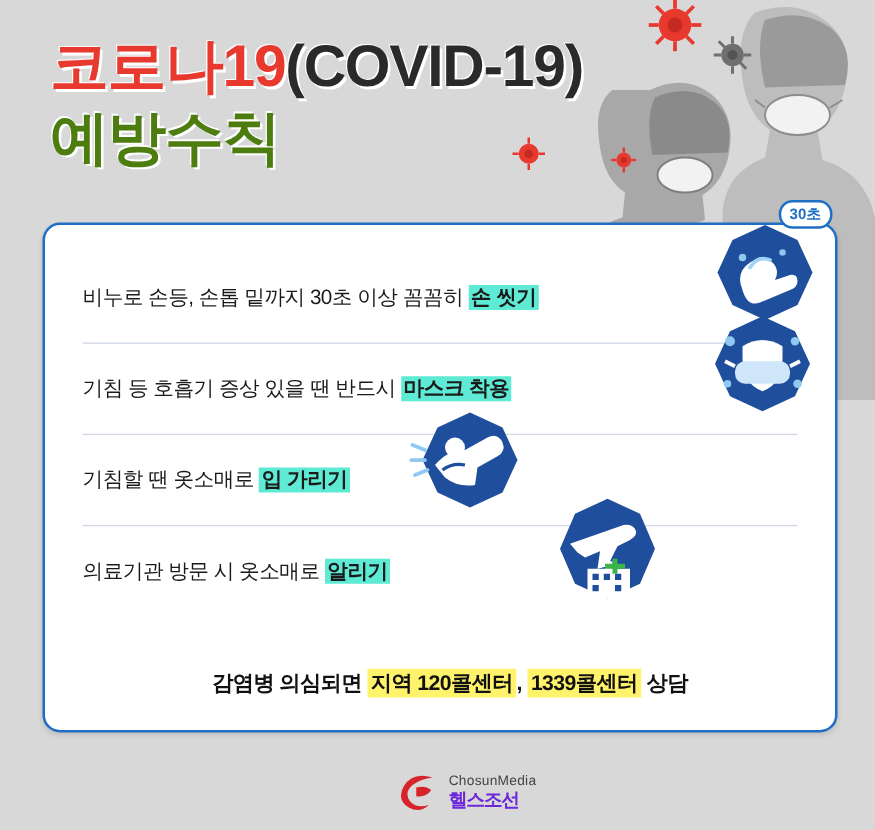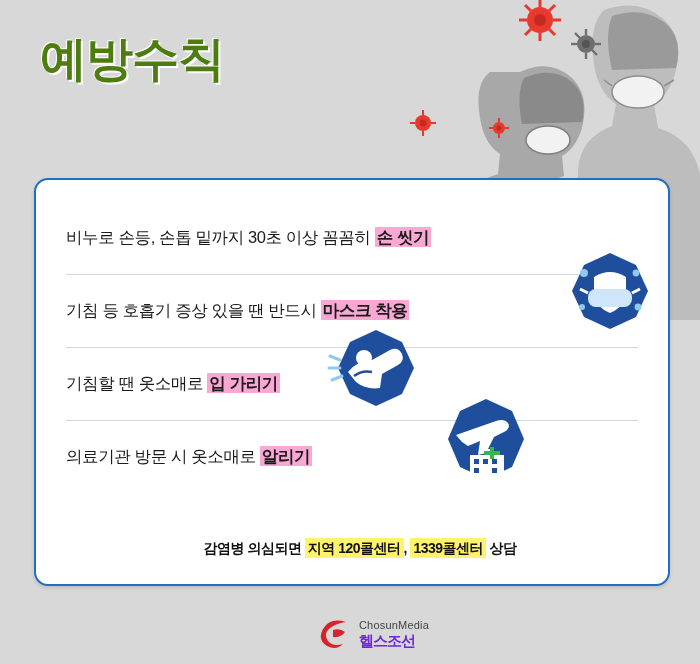--- a/index.html
+++ b/index.html
@@ -41,36 +41,36 @@
     position:relative;height:72px;
     margin:0 30px;
     border-bottom:1px solid #cfd8e4;
     display:flex;align-items:center;
   }
   .rule:nth-child(1){margin-top:22px;}
   .rule-text{
     font-size:16.5px;color:#1a1a1a;letter-spacing:-0.4px;
   }
   .rule-text .hl{
-    background:#f9a8d4;font-weight:bold;padding:1px 2px;
+    background:#5eead4;font-weight:bold;padding:1px 2px;
   }
 
   
   .icon-wrap{position:absolute;z-index:5;}
   .badge30{
     position:absolute;right:-6px;top:-16px;
     background:#ffffff;border:2px solid #1f6fc4;border-radius:11px;
     font-size:12px;font-weight:bold;color:#1f6fc4;
     padding:1px 7px;white-space:nowrap;
   }
 
   
   .callout{
     position:absolute;left:0;right:0;bottom:26px;text-align:center;
-    font-size:14px;font-weight:bold;color:#111;letter-spacing:-0.5px;margin-left:16px;
+    font-size:17px;font-weight:bold;color:#111;letter-spacing:-0.5px;margin-left:16px;
   }
   .callout .hl{background:#fff36b;padding:2px 3px;}
 
   
   .footer{
     position:absolute;left:0;right:0;bottom:14px;
     display:flex;align-items:center;justify-content:center;gap:8px;margin-left:46px;
   }
   .footer .logo-mark{width:34px;height:34px;}
   .footer .logo-txt{line-height:1.05;text-align:left;}
@@ -141,30 +141,43 @@
             <line x1="9" y1="0" x2="15" y2="0"></line>
           <line x1="-6" y1="-6" x2="-11" y2="-11"></line>
             <line x1="6" y1="6" x2="11" y2="11"></line>
         </g>
       </g>
     </g>
   </svg>
 </div>
 
 <div class="header">
+  <div class="title-line1">
+    <span class="t-red">코로나19</span><span class="t-dark">(COVID-19)</span>
+  </div>
   <div class="title-line2">예방수칙</div>
 </div>
 
 <div class="card">
 
   <div class="rules">
 
     <div class="rule">
       <div class="rule-text">
         <span>비누로 손등, 손톱 밑까지 30초 이상 꼼꼼히 </span><span class="hl">손 씻기</span>
+      </div>
+      <div class="icon-wrap" style="right:-22px;top:-26px;">
+        <svg width="96" height="96" viewBox="0 0 96 96" xmlns="http://www.w3.org/2000/svg">
+          <polygon points="48,4 74,16 86,42 74,68 48,80 22,68 10,42 22,16" fill="#1f4f9c"></polygon>
+          <path d="M30 56 q-6 -14 6 -22 q10 -7 18 0 q6 6 2 14 l12 -4 q6 -1 6 5 q0 5 -6 7 l-24 10 q-10 4 -14 -10 z" fill="#ffffff"></path>
+          <path d="M36 38 q6 -10 16 -6" stroke="#9fd4f5" stroke-width="3" fill="none" stroke-linecap="round"></path>
+          <circle cx="30" cy="30" r="3" fill="#8fc9f2"></circle>
+            <circle cx="62" cy="26" r="2.6" fill="#8fc9f2"></circle>
+        </svg>
+        <div class="badge30">30초</div>
       </div>
     </div>
 
     <div class="rule">
       <div class="rule-text">
         <span>기침 등 호흡기 증상 있을 땐 반드시 </span><span class="hl">마스크 착용</span>
       </div>
       <div class="icon-wrap" style="right:-20px;top:-26px;">
         <svg width="96" height="96" viewBox="0 0 96 96" xmlns="http://www.w3.org/2000/svg">
           <polygon points="48,4 74,16 86,42 74,68 48,80 22,68 10,42 22,16" fill="#1f4f9c"></polygon>

